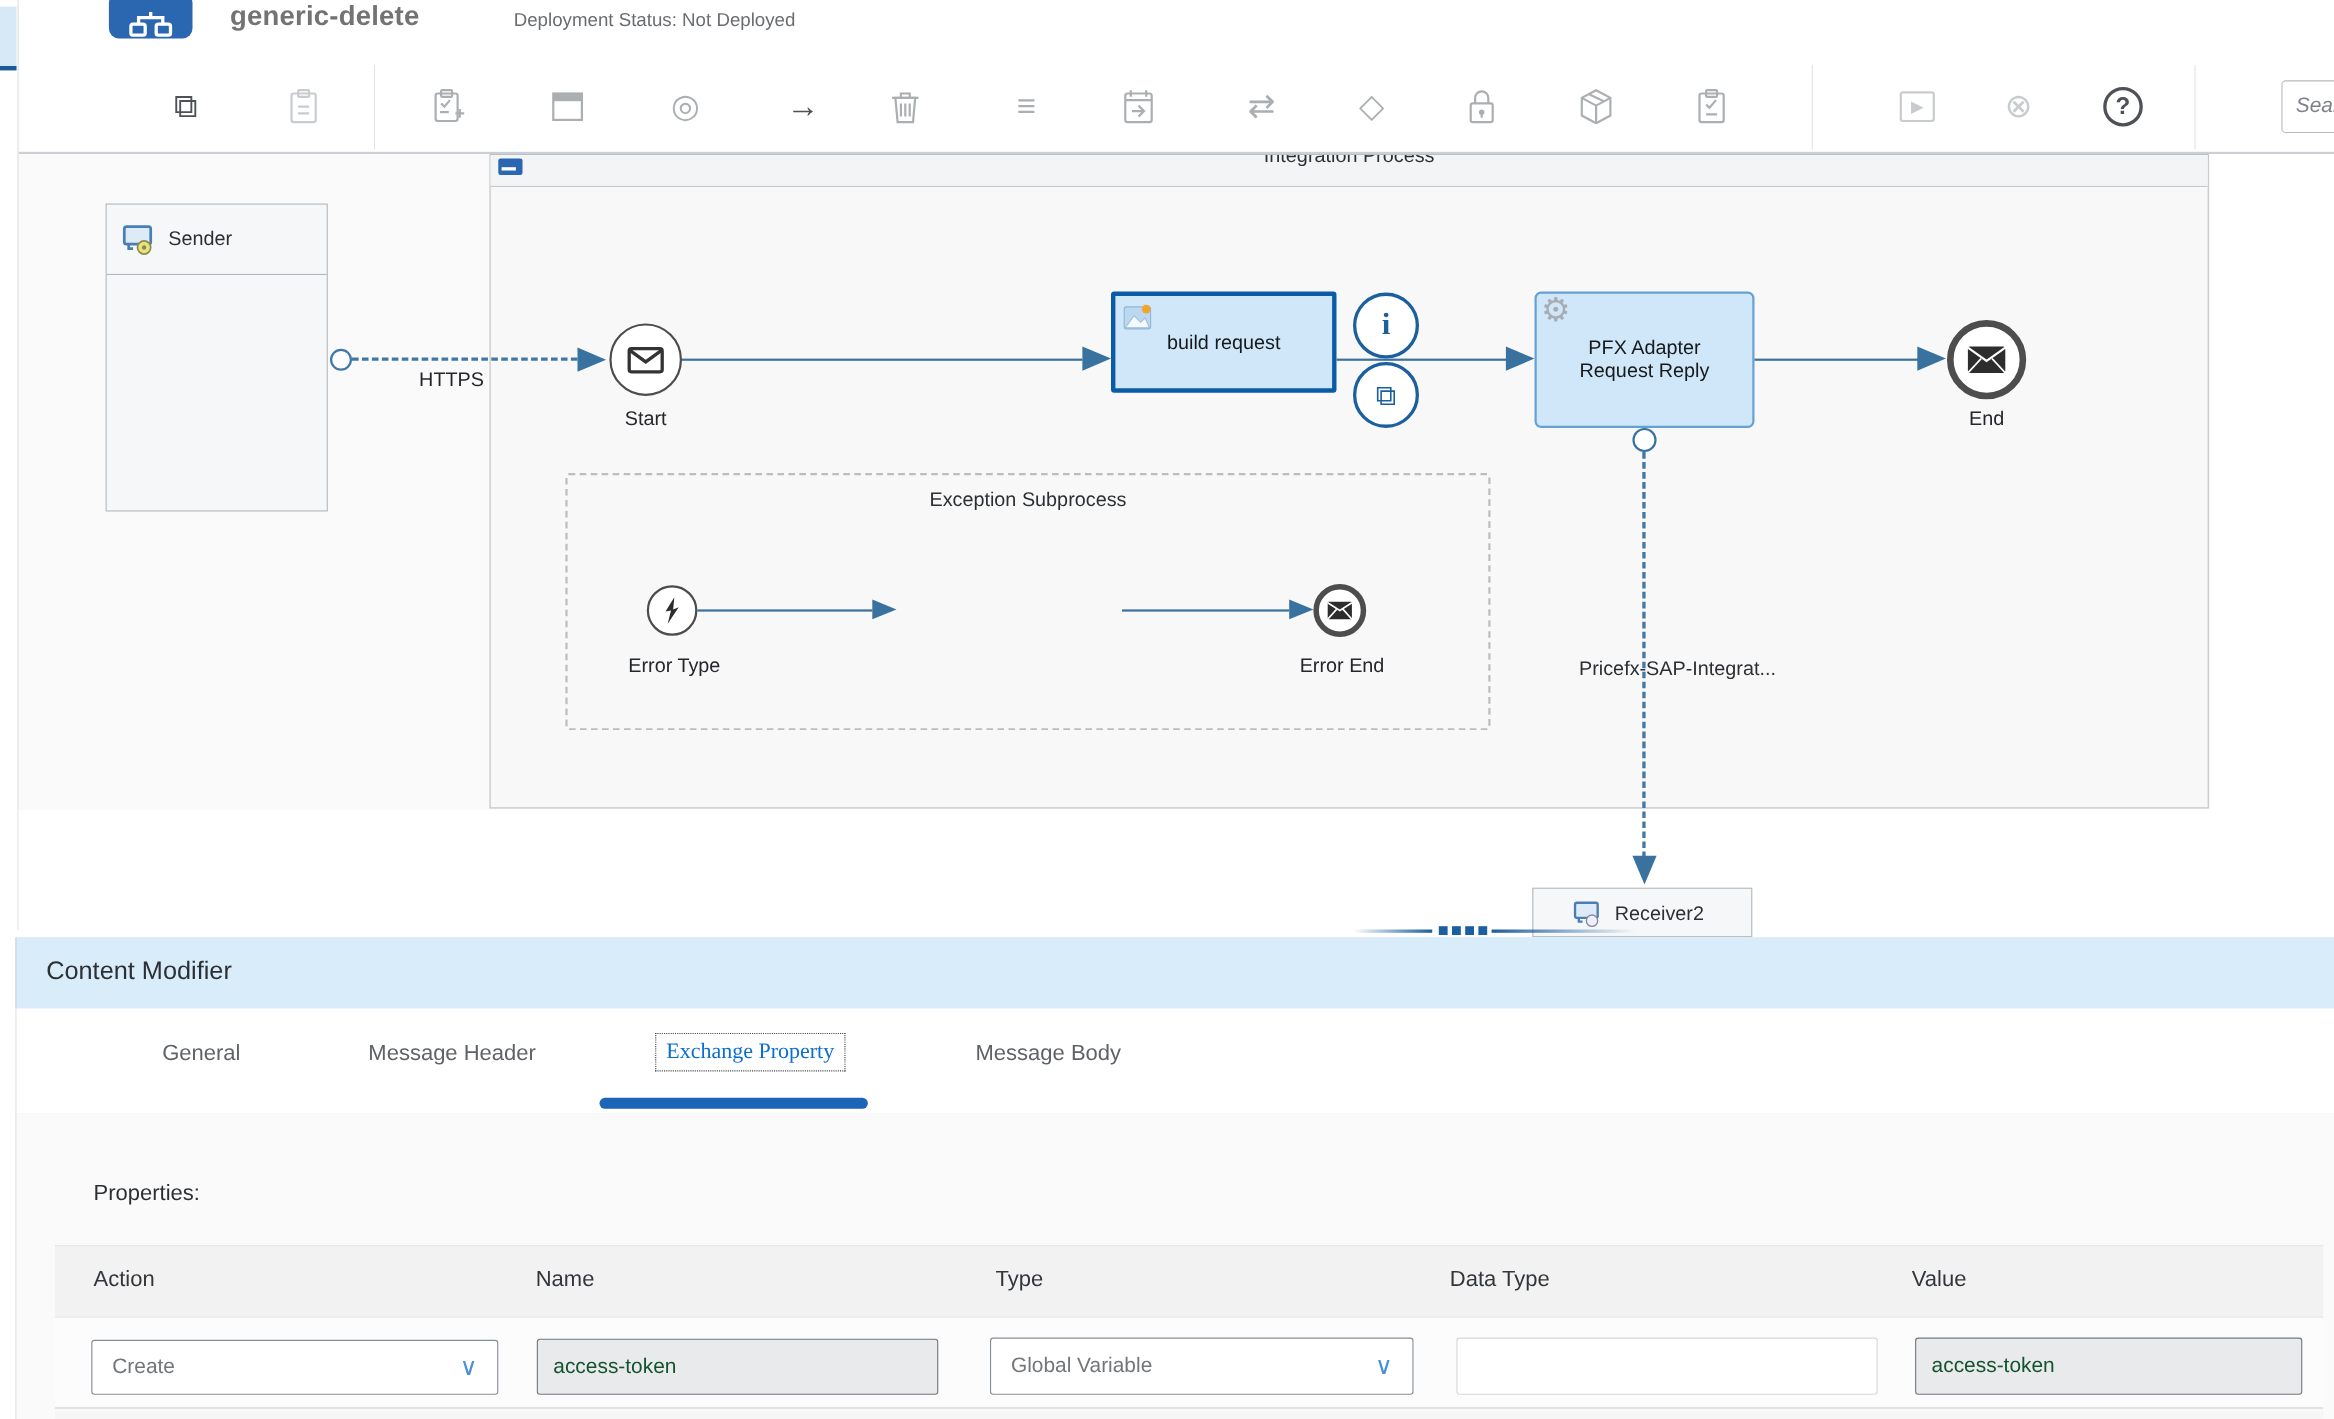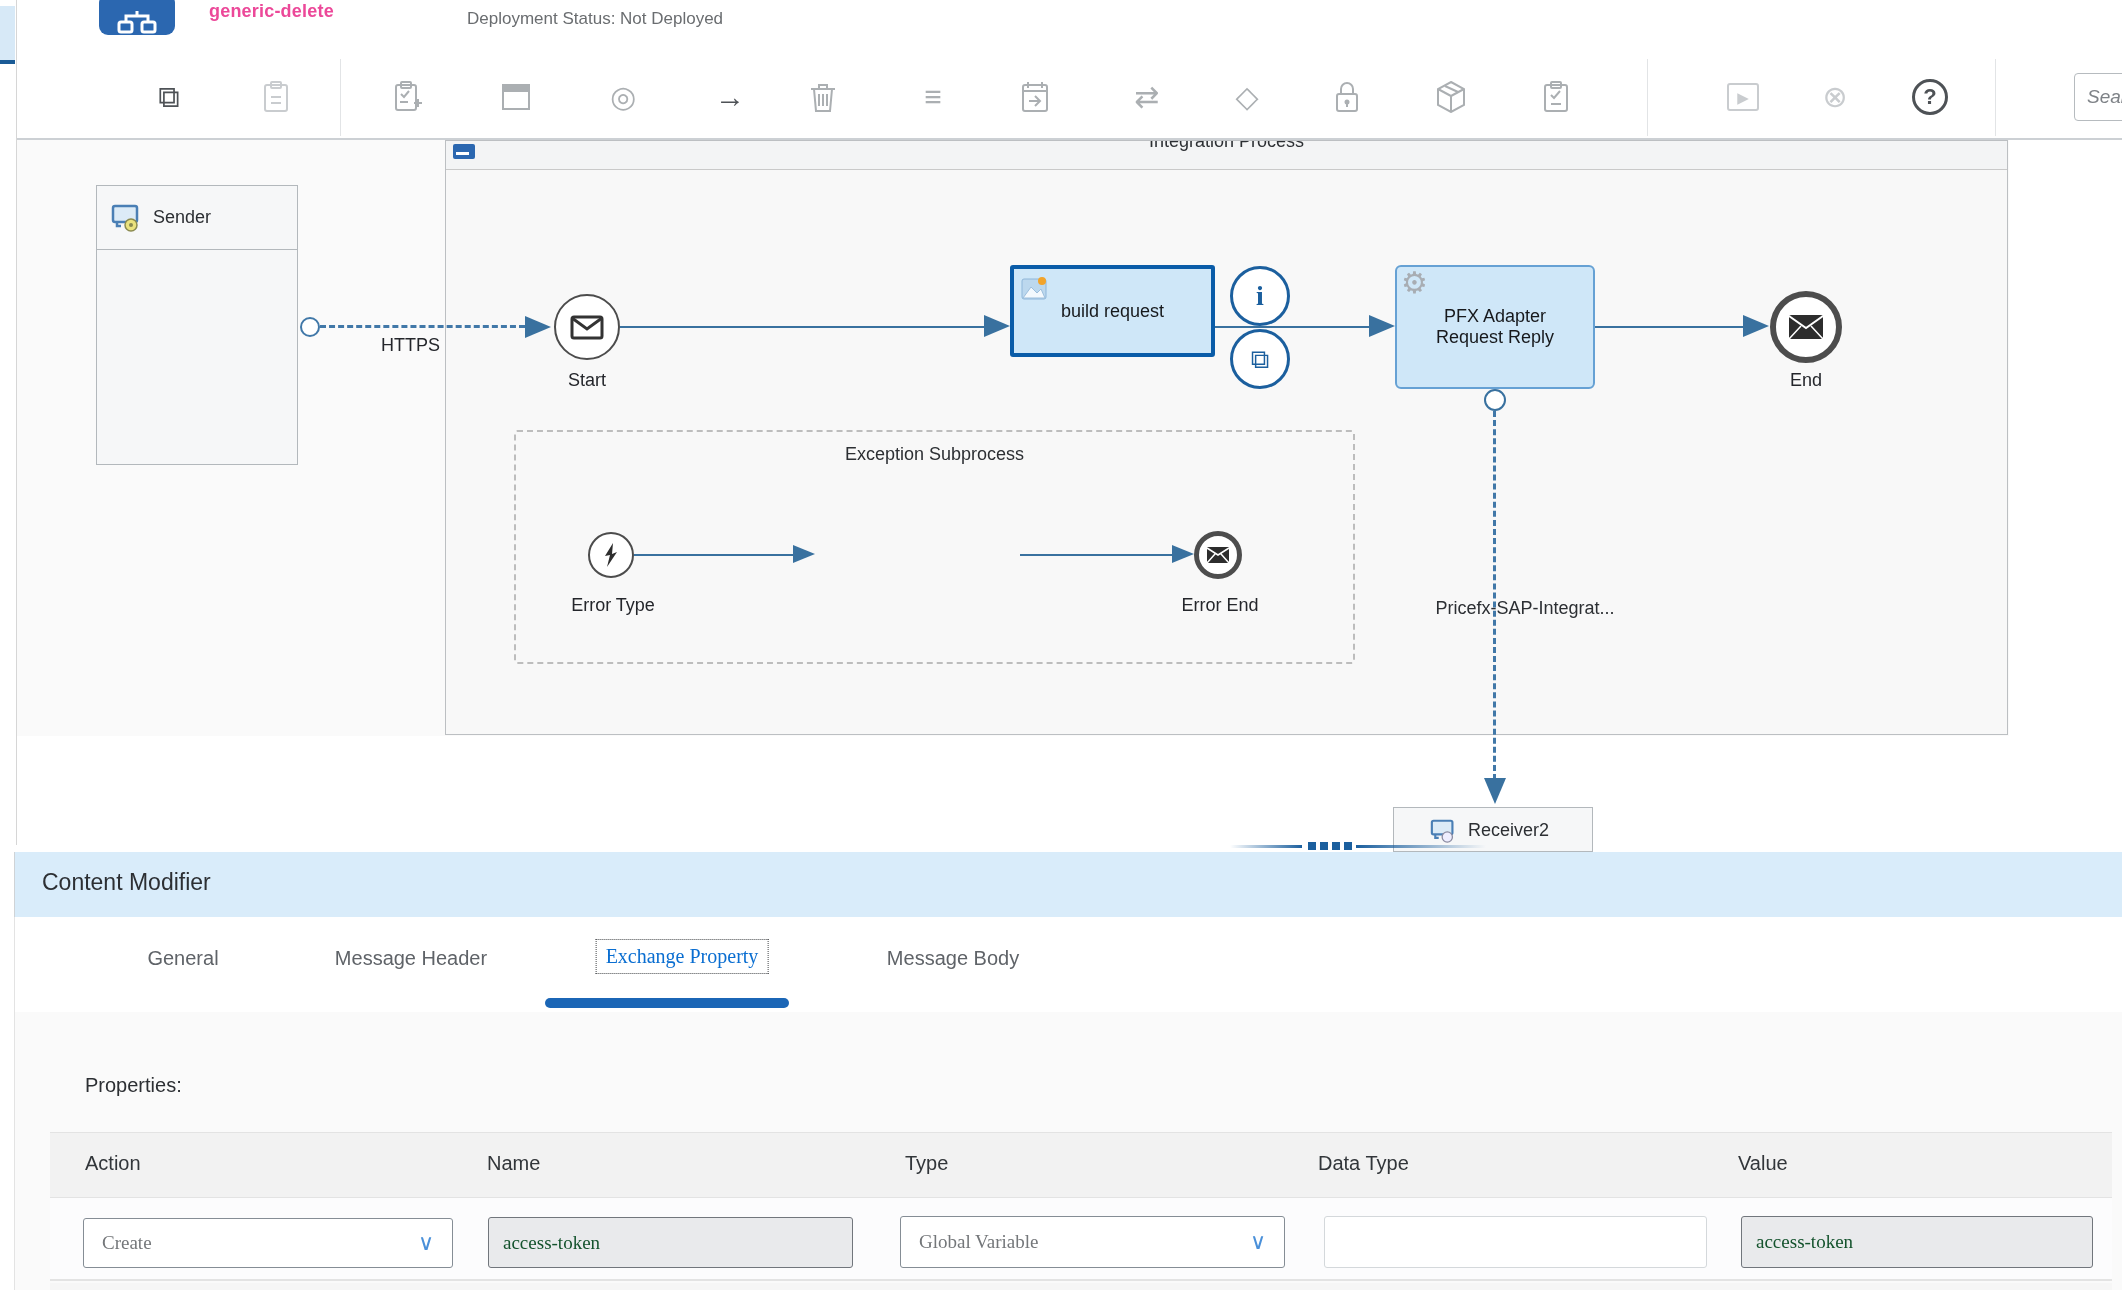--- a/index.html
+++ b/index.html
@@ -5,21 +5,21 @@
   html,body{margin:0;padding:0;background:#fff;}
   #app{position:relative;width:2122px;height:1290px;overflow:hidden;
        font-family:"Liberation Sans","DejaVu Sans",sans-serif;color:#32363a;background:#fff;}
   .abs{position:absolute;}
   
   .hdr{left:17px;top:0;right:0;height:57px;background:#fff;}
   .left-line{left:16px;top:0;width:1px;height:845px;background:#d6d6d6;}
   .mini-tab{left:0;top:6px;width:15px;height:54px;background:#d7e9f7;border-bottom:4px solid #1a5b96;}
   .app-icon{left:82px;top:-6px;width:76px;height:41px;background:#2b67b0;border-radius:9px;
             display:flex;align-items:flex-end;justify-content:center;}
-  .page-title{left:192px;top:1px;font-size:18px;font-weight:bold;color:#ec4899;letter-spacing:.2px;}
+  .page-title{left:192px;top:1px;font-size:25px;font-weight:bold;color:#737373;letter-spacing:.2px;}
   .deploy-status{left:450px;top:9px;font-size:17px;color:#6a6d70;}
   
   .toolbar{left:17px;top:57px;right:0;height:81px;background:#fff;border-bottom:2px solid #ccd0d4;}
   .tb-icon{width:46px;height:46px;transform:translate(-50%,-50%);display:flex;align-items:center;
            justify-content:center;font-size:30px;color:#abafb2;line-height:1;}
   .tb-dark{color:#4e5256;}
   .tb-light{color:#c9cccf;}
   .tb-div{width:1px;top:2px;height:77px;background:#e2e4e6;}
   .search-box{left:2057px;top:16px;width:130px;height:46px;border:1px solid #b6bbbf;border-radius:4px;
               background:#fff;}
@@ -68,21 +68,21 @@
   .tabstrip{left:14px;top:917px;right:0;height:95px;background:#fff;border-left:1px solid #e3e3e3;border-bottom:1px solid #e8e8e8;}
   .tab{position:absolute;top:30px;font-size:20px;color:#5f6368;transform:translateX(-50%);white-space:nowrap;}
   .tab.active{color:#0a6ed1;border:1px dotted #44474a;padding:5px 9px;top:22px;font-family:Liberation Serif, serif;}
   .tab-underline{left:545px;top:998px;width:244px;height:10px;background:#1b66b6;border-radius:6px;}
   .panel-body{left:14px;top:1012px;right:0;height:278px;background:#fafafa;border-left:1px solid #e3e3e3;}
   .props-label{left:85px;top:1074px;font-size:20px;color:#2c2f33;}
   .thead{left:50px;top:1132px;width:2062px;height:66px;background:#f2f2f2;border-top:1px solid #e3e3e3;border-bottom:1px solid #e3e3e3;box-sizing:border-box;}
   .th{position:absolute;top:1152px;font-size:20px;color:#32363a;}
   .trow{left:50px;top:1198px;width:2062px;height:83px;background:#fcfcfd;border-bottom:2px solid #e3e3e3;box-sizing:border-box;}
   .tfoot{left:50px;top:1283px;width:2062px;height:7px;background:#f6f6f6;}
-  .field{position:absolute;box-sizing:border-box;border-radius:3px;font-size:19px;display:flex;align-items:center;font-family:Liberation Serif, serif;}
+  .field{position:absolute;box-sizing:border-box;border-radius:3px;font-size:19px;display:flex;align-items:center;}
   .sel{background:#fff;border:1px solid #858d95;color:#74777a;padding:0 18px;justify-content:space-between;}
   .sel .chev{color:#4a90d9;font-size:22px;}
   .inp-gray{background:#e9eaec;border:1px solid #71767c;color:#14532d;padding:0 14px;}
   .inp-white{background:#fff;border:1px solid #d4d8db;}
   svg{display:block;}
 </style>
 </head>
 <body>
 
 <div id="app">

